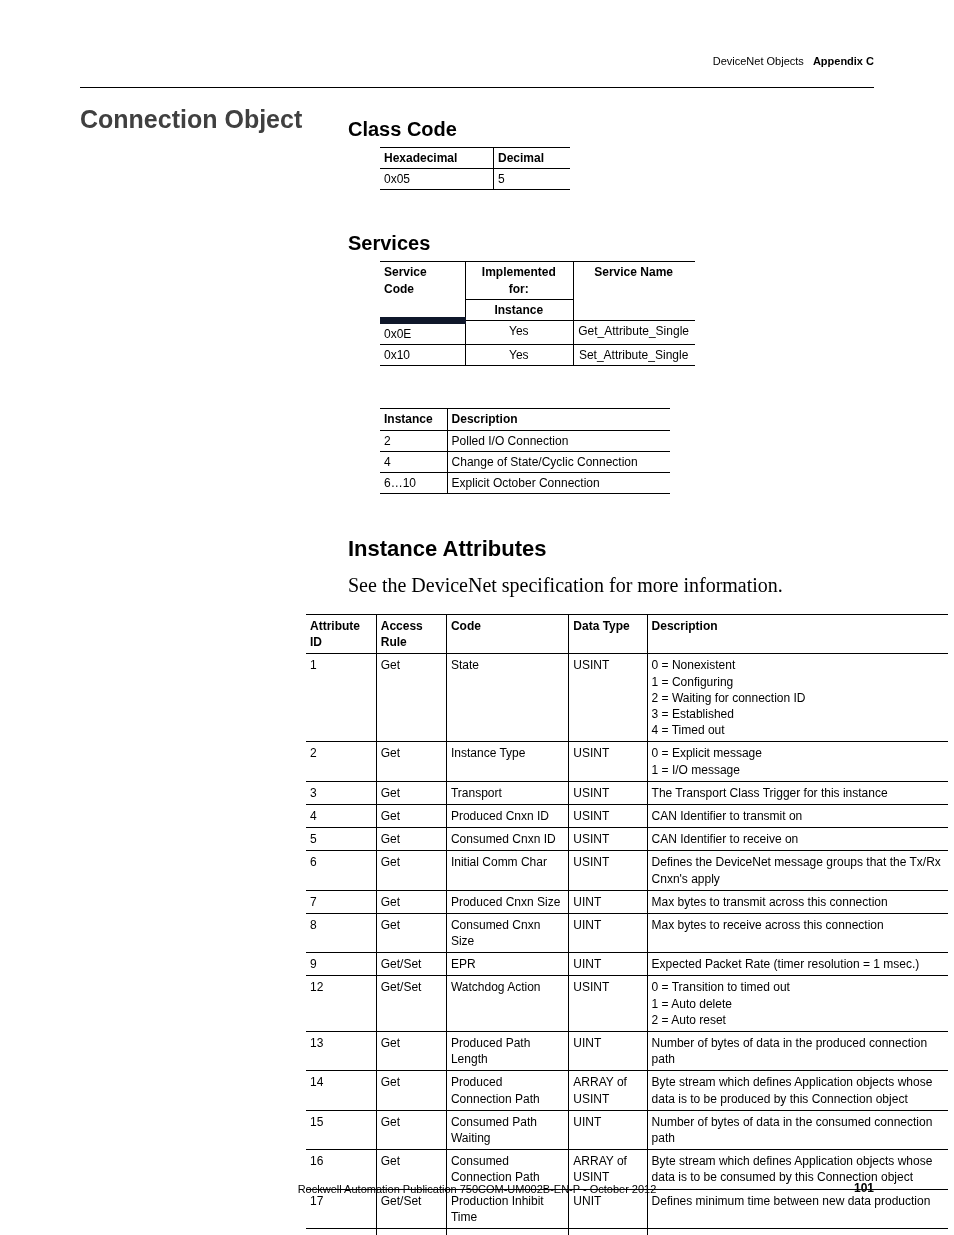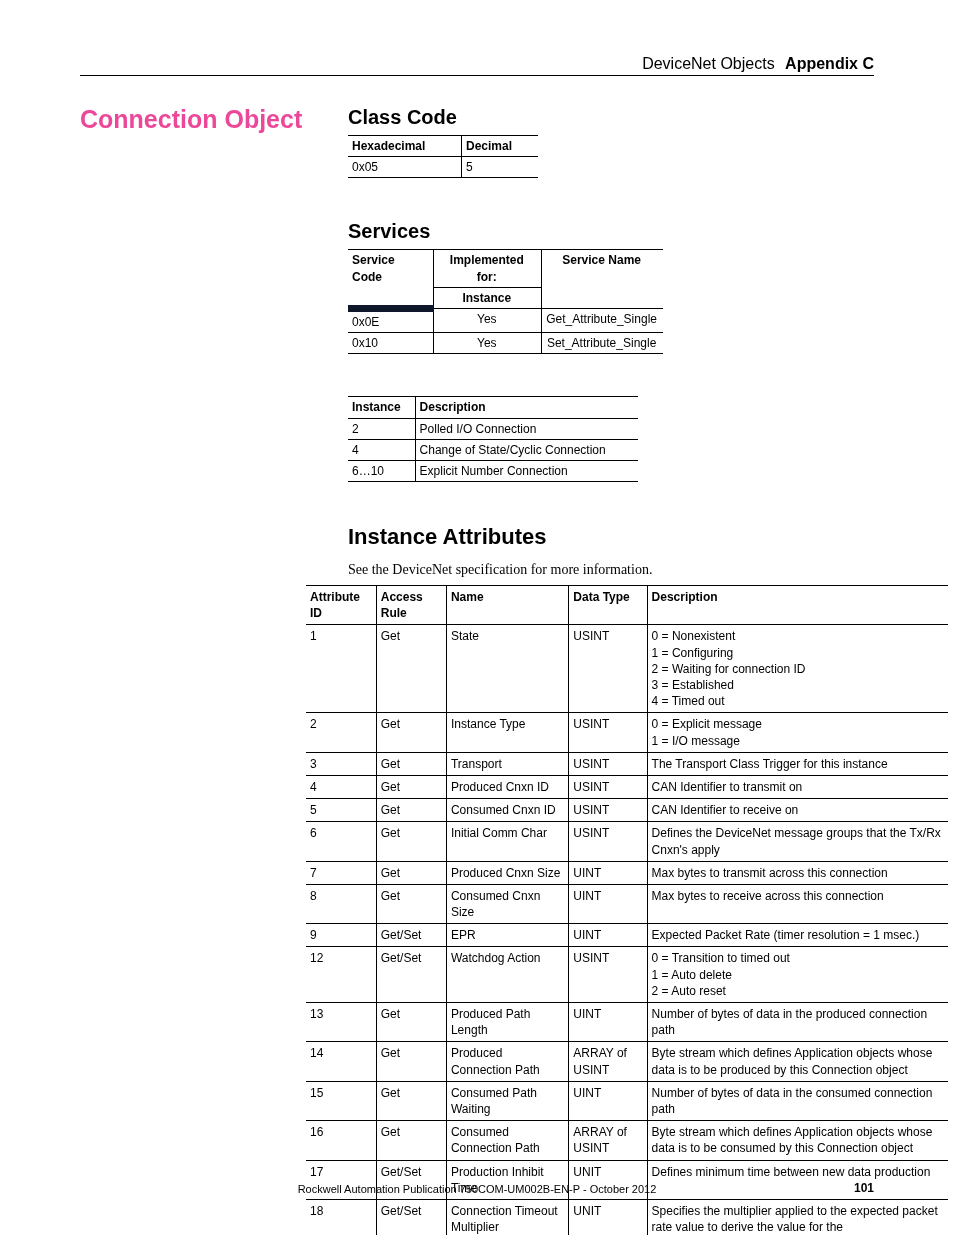--- a/index.html
+++ b/index.html
@@ -12,67 +12,68 @@
     color: #000;
     background: #fff;
     position: relative;
     font-size: 13px;
   }
   .page {
     padding: 55px 80px 40px 80px;
   }
   .header-line {
     text-align: right;
-    font-size: 16px;
-    margin-bottom: 2px;
+    font-size: 11px;
+    margin-bottom: 20px;
   }
   .header-line .chapter { font-weight: bold; margin-left: 6px; }
   .header-rule {
     border-bottom: 1px solid #000;
     margin-bottom: 30px;
   }
   .main-title {
     font-size: 25px;
     font-weight: bold;
-    color: #ec4899;
+    color: #404040;
     position: absolute;
     top: 105px;
     left: 80px;
   }
   .content {
     margin-left: 268px;
   }
   h2.section {
     font-size: 20px;
     font-weight: bold;
     margin: 16px 0 6px 0;
     padding: 0;
   }
   h2.section.big {
     font-size: 22px;
   }
   table {
     border-collapse: collapse;
     font-size: 12px;
+    margin-left: 32px;
   }
   th, td {
     text-align: left;
     padding: 2px 6px 2px 4px;
     vertical-align: top;
     line-height: 1.35;
   }
   th { font-weight: bold; }
   .c-div { border-left: 1px solid #000; }
 
   .sec-block { margin-bottom: 42px; }
 
   .note {
     font-family: Georgia, "Times New Roman", serif;
-    font-size: 14px;
-    margin: 12px 0 7px 0;
+    font-size: 20px;
+    margin: 12px 0 17px 0;
   }
 
   
   .attr-table {
     width: 642px;
     margin-left: -42px; 
   }
   .attr-table th, .attr-table td {
     padding: 3px 4px;
   }
@@ -190,21 +191,21 @@
         <tr>
           <td>2</td>
           <td class="cL">Polled I/O Connection</td>
         </tr>
         <tr>
           <td>4</td>
           <td class="cL">Change of State/Cyclic Connection</td>
         </tr>
         <tr class="lastrow">
           <td>6…10</td>
-          <td class="cL">Explicit Number Connection</td>
+          <td class="cL">Explicit October Connection</td>
         </tr>
       </tbody>
         </table>
     </div>
 
     <div>
       <h2 class="section big">Instance Attributes</h2>
       <p class="note">See the DeviceNet specification for more information.</p>
 
       <table class="attr-table">
@@ -212,21 +213,21 @@
           <col class="col-aid">
             <col class="col-rule">
             <col class="col-name">
             <col class="col-dtype">
             <col class="col-desc">
         </colgroup>
         <thead>
           <tr>
             <th>Attribute ID</th>
             <th class="c-div">Access Rule</th>
-            <th class="c-div">Name</th>
+            <th class="c-div">Code</th>
             <th class="c-div">Data Type</th>
             <th class="c-div">Description</th>
           </tr>
         </thead>
         <tbody id="attr-tbody">
             <tr>
               <td>1</td>
               <td class="c-div">Get</td>
               <td class="c-div">State</td>
               <td class="c-div">USINT</td>

